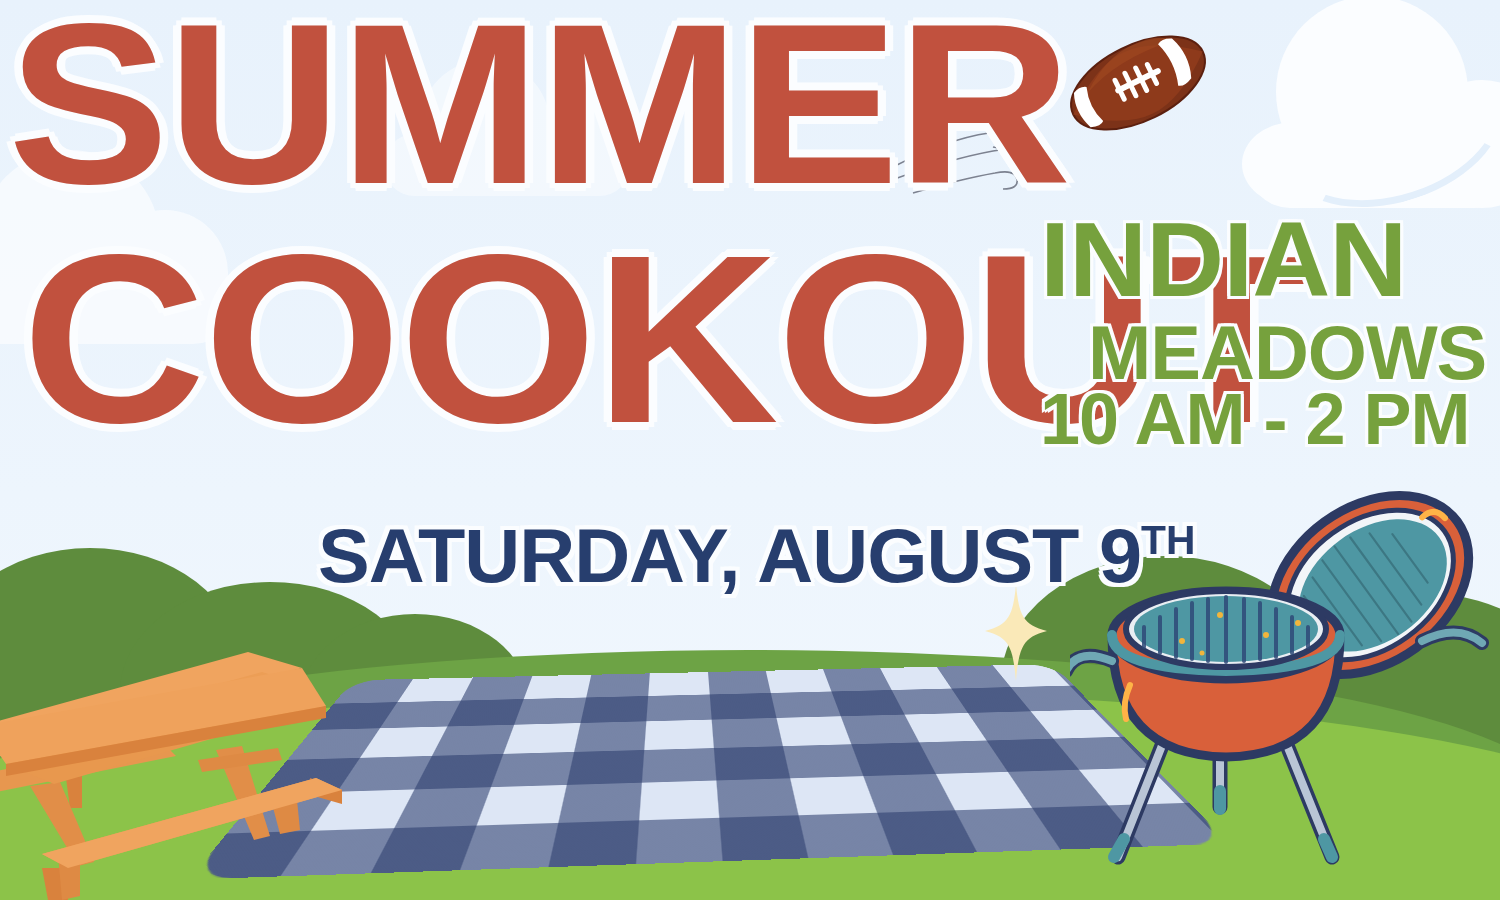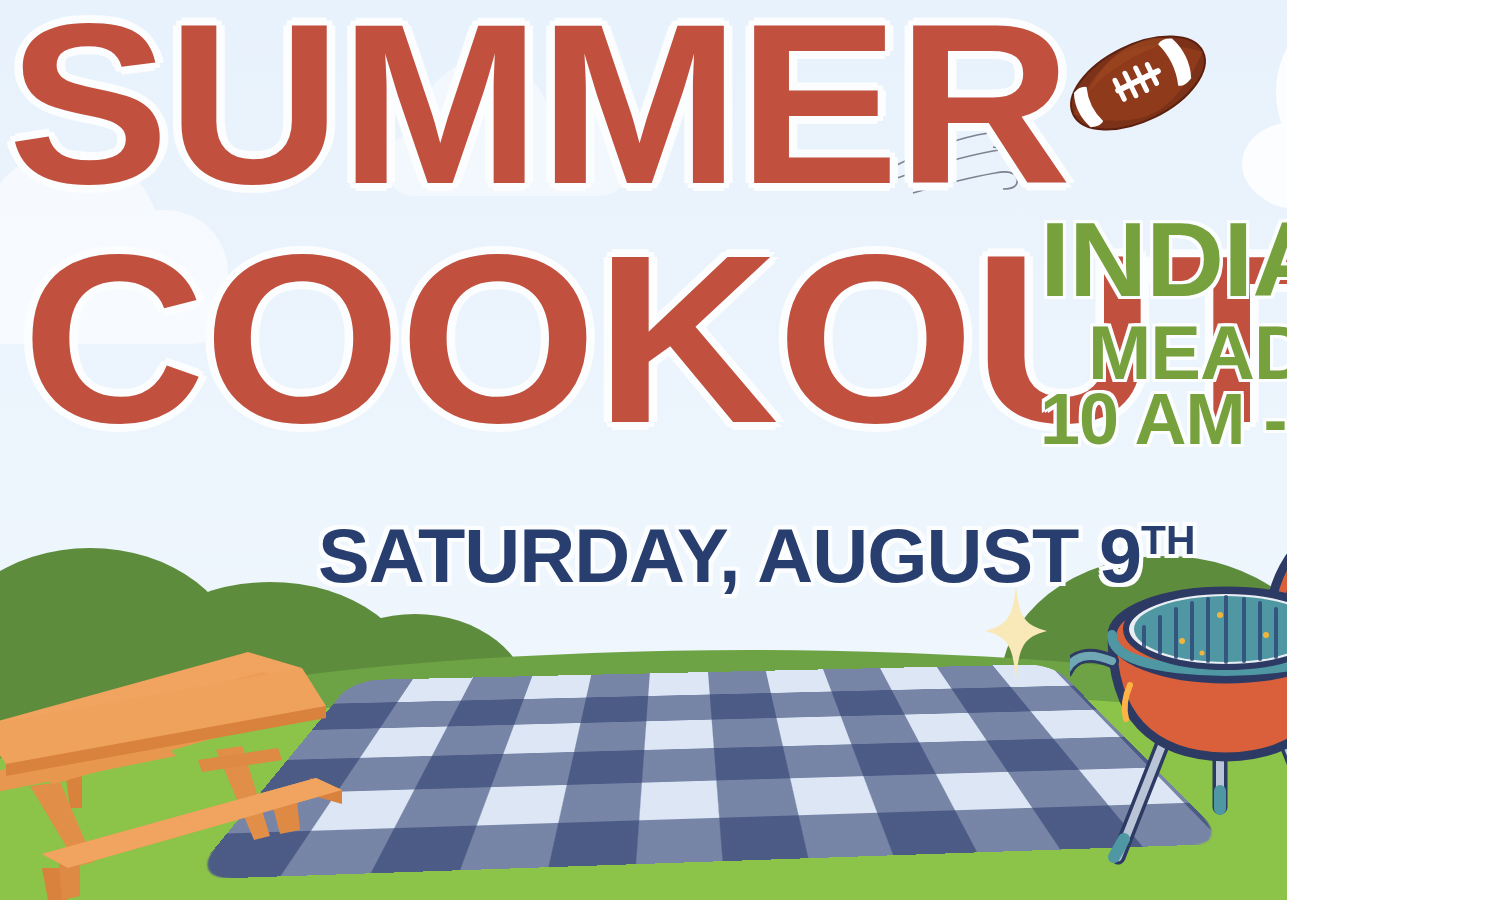--- a/index.html
+++ b/index.html
@@ -1,21 +1,21 @@
 <!DOCTYPE html>
 <html><head>
 <meta charset="utf-8">
 <style>
   html, body {
     margin: 0; padding: 0;
     background: #ffffff;
   }
   #poster {
     position: relative;
-    width: 1287px;
+    width: 1500px;
     height: 900px;
     overflow: hidden;
     background: #EAF3FC;
     font-family: "Liberation Sans", sans-serif;
     user-select: none;
   }
 
   
   .sky {
     position: absolute; inset: 0;

